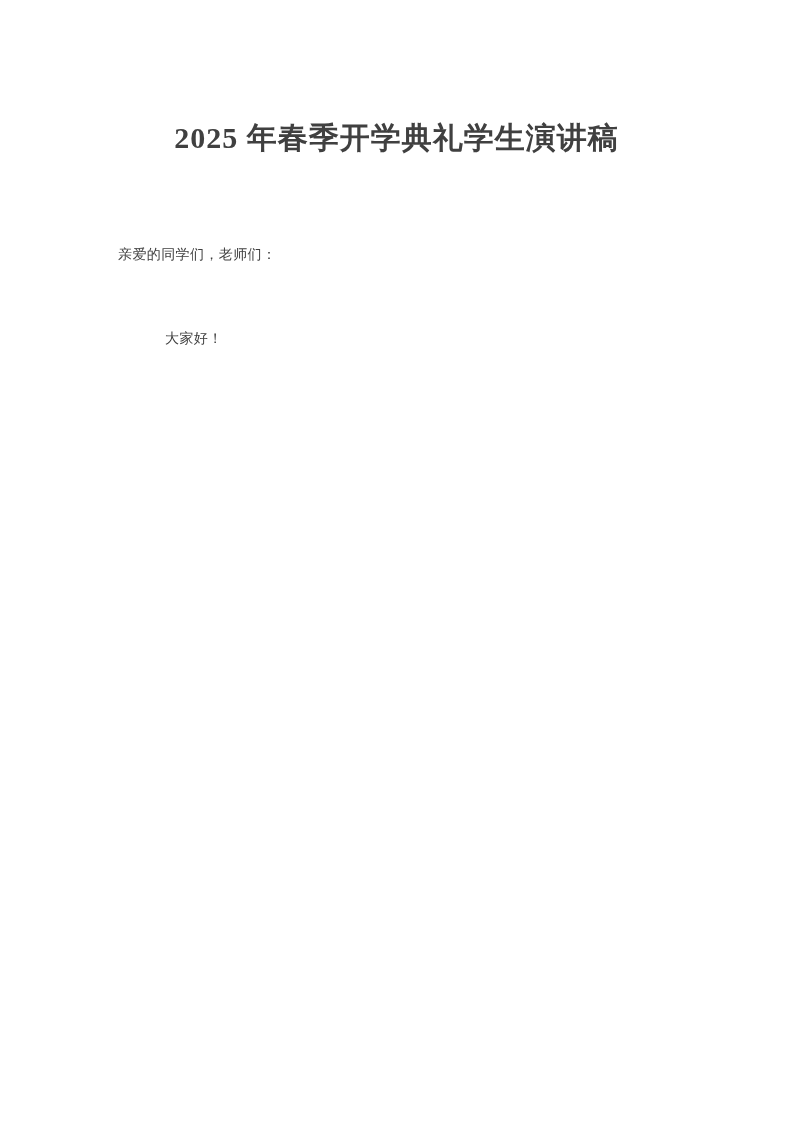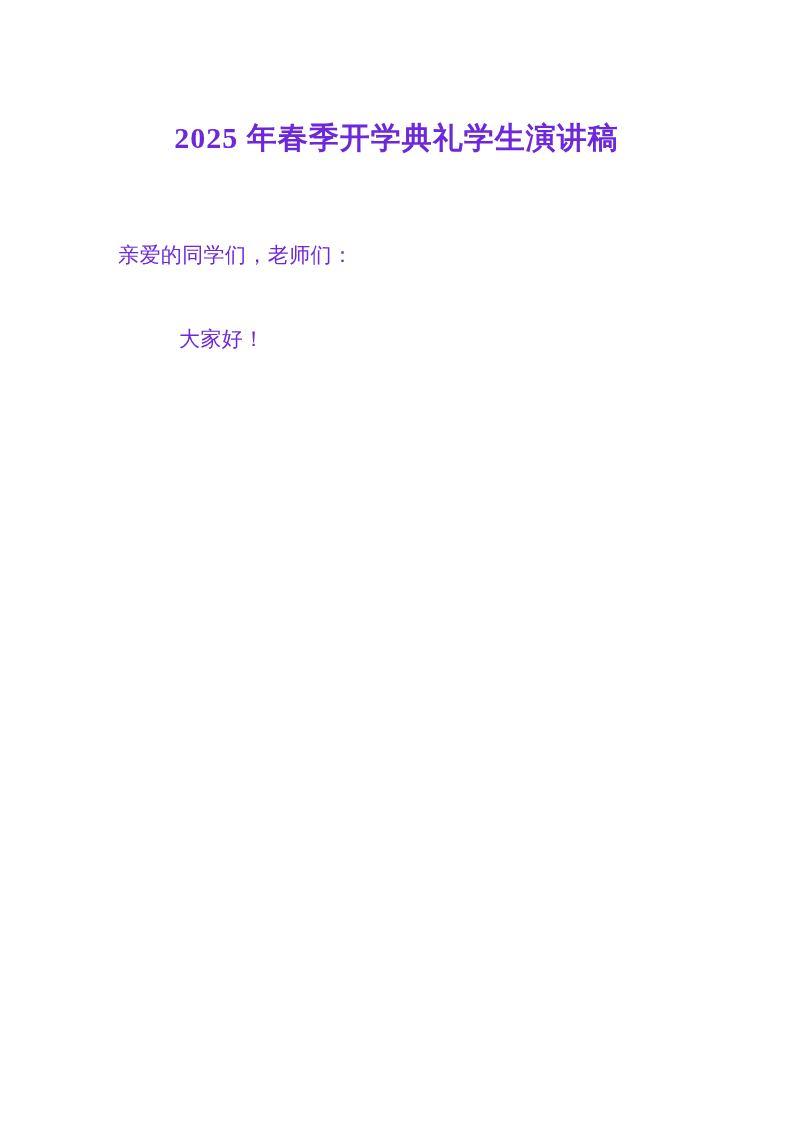--- a/index.html
+++ b/index.html
@@ -8,35 +8,35 @@
     background: #ffffff;
   }
   .page {
     position: relative;
     width: 793px;
     height: 1122px;
     box-sizing: border-box;
     margin: 0 auto;
     padding: 118px 118px 0 118px;
     background: #ffffff;
-    color: #6d28d9;
+    color: #404040;
     font-family: "Liberation Serif", "DejaVu Serif", serif;
     overflow: hidden;
   }
   .doc-title {
     font-size: 30px;
     font-weight: 700;
     line-height: 40px;
     text-align: center;
     margin: 0 0 76px 0;
     letter-spacing: 1px;
     white-space: nowrap;
   }
   .para {
-    font-size: 21px;
+    font-size: 14px;
     line-height: 42px;
     margin: 0 0 42px 0;
     text-align: justify;
     text-justify: inter-ideograph;
     letter-spacing: 0.4px;
     word-break: break-all;
   }
   .para.indent {
     text-indent: 2em;
     margin-left: 19px;

